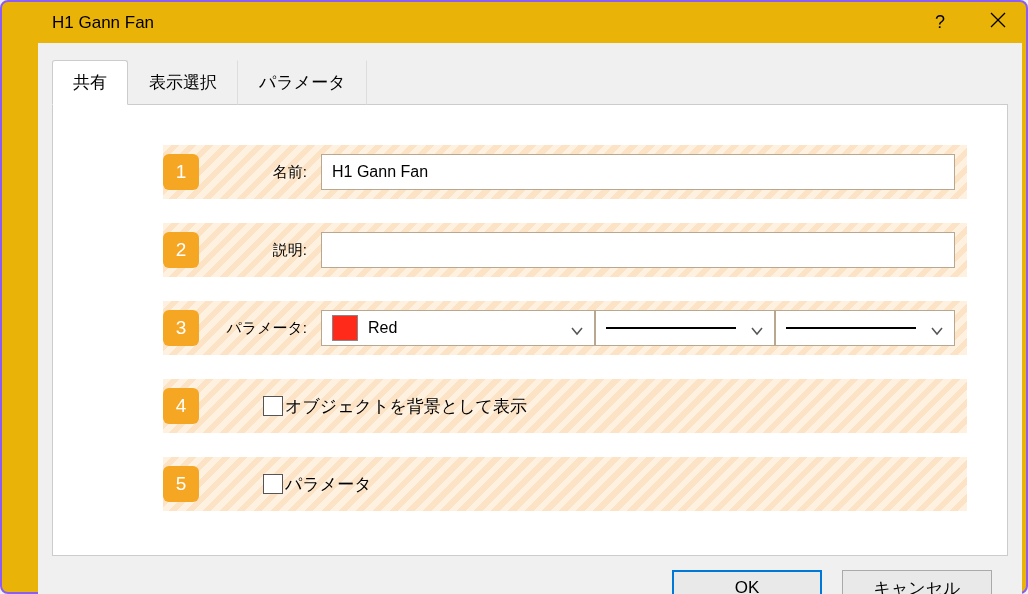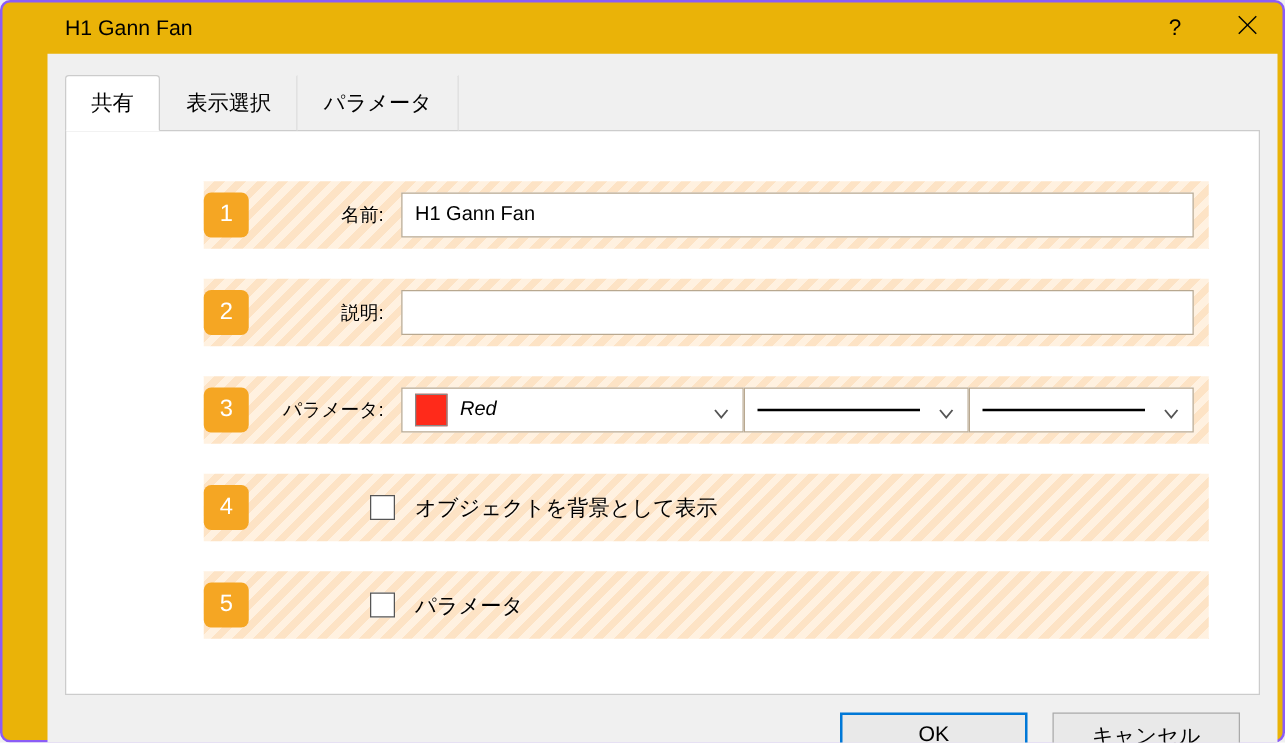--- a/index.html
+++ b/index.html
@@ -136,21 +136,20 @@
       border: 1px solid #b8a890;
       background: #ffffff;
       padding: 0 10px;
       font-size: 16px;
       font-family: inherit;
     }
     .style-controls {
       display: flex;
       gap: 0;
       flex: 1;
-      font-style: italic;
     }
     .select-box {
       height: 36px;
       border: 1px solid #b8a890;
       background: #ffffff;
       display: flex;
       align-items: center;
       justify-content: space-between;
       padding: 0 10px;
       cursor: pointer;
@@ -190,22 +189,22 @@
     .chevron-down svg {
       width: 14px;
       height: 10px;
       stroke: #555;
       stroke-width: 1.5;
       fill: none;
     }
     .checkbox-row {
       display: flex;
       align-items: center;
-      gap: 16px;
-      margin-left: 77px;
+      gap: 2px;
+      margin-left: 44px;
       padding: 4px 0;
     }
     .checkbox {
       width: 20px;
       height: 20px;
       border: 1.5px solid #555;
       background: #ffffff;
       cursor: pointer;
       flex-shrink: 0;
     }

